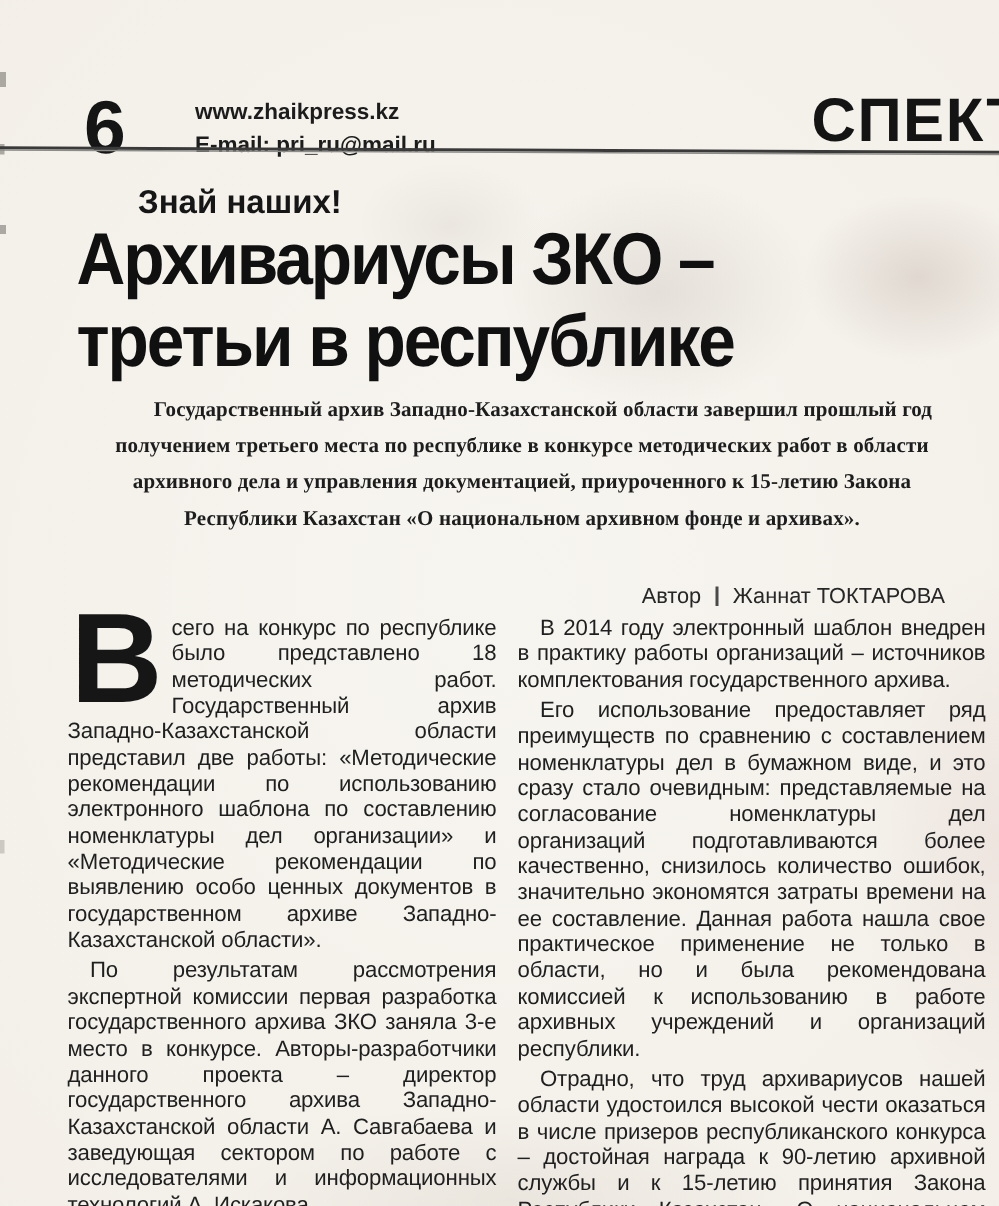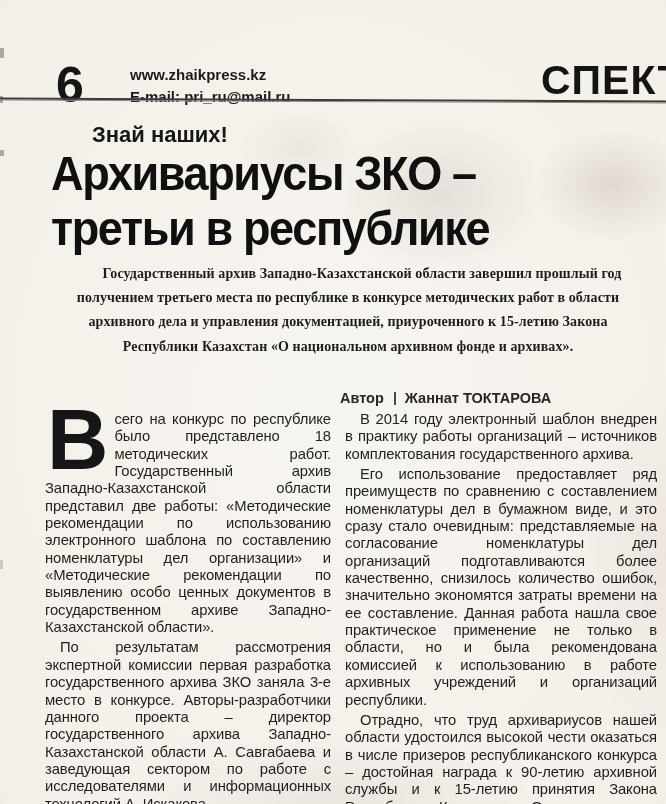--- a/index.html
+++ b/index.html
@@ -23,22 +23,22 @@
   .masthead { position:absolute; left:541px; top:57px; font-size:41px; font-weight:700; letter-spacing:1px; color:#141414; white-space:nowrap; }
   .rule { position:absolute; left:-4px; top:99px; width:680px; height:3px;
           border-top:2.5px solid #3a3a3a; border-bottom:1px solid #8c8c88; transform:rotate(0.25deg); }
   
   .kicker { position:absolute; left:60px; top:122px; font-size:22px; font-weight:700; color:#161616;margin-left:32px; }
   .headline { position:absolute; left:51px; top:146px; font-size:49px; line-height:55px; font-weight:700;
               letter-spacing:-1.5px; color:#101010; transform:scaleX(.92); transform-origin:left top; white-space:nowrap; }
   .lead { position:absolute; left:64px; top:262px; width:568px;
           font-family:"Liberation Serif","DejaVu Serif",serif; font-weight:700;
           font-size:14px; line-height:24.2px; color:#1d1d1d; text-indent:28px; letter-spacing:.1px;text-align:center; }
-  .author { position:absolute; left:340px; top:390px; width:290px; text-align:left;
-            font-size:14.5px; font-weight:700; color:#272727; }
+  .author { position:absolute; left:340px; top:390px; width:290px; text-align:right;
+            font-size:14.5px; font-weight:400; color:#272727; }
   .author-sep { display:inline-block; width:2px; height:13px; background:#4a4a4a; margin:0 9px -2px 10px; }
   
   .columns { position:absolute; left:45px; top:411px; width:612px; display:flex; gap:14px; }
   .col { font-size:14.8px; line-height:17.35px; text-align:justify; color:#1f1f1f; letter-spacing:-0.1px; }
   .col-left  { width:286px; }
   .col-right { width:312px; }
   .col p { margin-bottom:3px; }
   .col p.indent { text-indent:15px; }
   .dropcap { float:left; font-size:85px; line-height:52px; font-weight:700; color:#161616;
              margin:3px 8px 0 2px; letter-spacing:-2px; }

